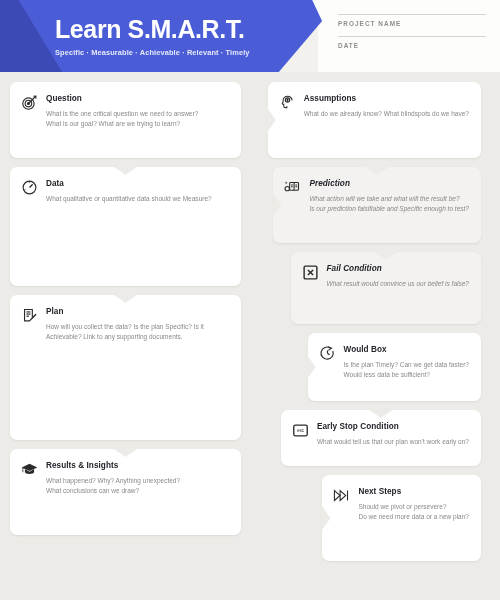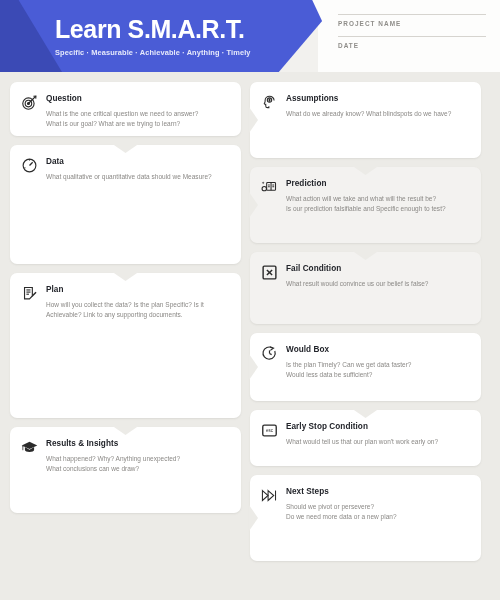--- a/index.html
+++ b/index.html
@@ -122,31 +122,31 @@
     gap: 9px;
     margin-bottom: 9px;
   }
 
   .col {
     display: flex;
     flex-direction: column;
     gap: 9px;
   }
   .col-left  { width: 231px; }
-  .col-right { width: 231px; }
+  .col-right { width: 231px; align-items: flex-end; }
 
   .card {
     position: relative;
     background: #ffffff;
     border-radius: 7px;
     padding: 11px 12px 11px 11px;
     box-shadow: 0 1px 2px rgba(80,75,65,0.10);
   }
 
-  .card.tinted { background: #f3f2f0; }
+  .card.tinted { background: #f3f2f0; font-style: italic; }
 
   .card-head {
     display: flex;
     align-items: flex-start;
     gap: 8px;
   }
 
   .card-icon {
     flex: 0 0 auto;
     width: 17px;
@@ -200,21 +200,21 @@
     left: -1px;
     top: 50%;
     transform: translateY(-50%);
     width: 9px;
     height: 26px;
     background: #ecebe7;
     clip-path: polygon(0 0, 100% 50%, 0 100%);
   }
 
   
-  .h-q   { height: 54px; }
+  .h-q   { height: 76px; }
   .h-a   { height: 76px; }
   .h-d   { height: 119px; }
   .h-p   { height: 76px; }
   .h-f   { height: 72px; }
   .h-pl  { height: 145px; }
   .h-tb  { height: 68px; }
   .h-esc { height: 56px; }
   .h-ri  { height: 86px; }
   .h-ns  { height: 86px; }
 </style>
@@ -222,21 +222,21 @@
 <body>
 
 <div class="header">
   <div class="header-right-panel"></div>
   <div class="header-blue"></div>
   <div class="header-white-wedge"></div>
   <div class="header-dark-tri"></div>
 
   <div class="brand">
     <div class="brand-title">Learn S.M.A.R.T.</div>
-    <div class="brand-sub">Specific · Measurable · Achievable · Anything · Timely</div>
+    <div class="brand-sub">Specific · Measurable · Achievable · Relevant · Timely</div>
   </div>
 
   <div class="fields">
     <div class="field">
       <div class="field-line"></div>
       <div class="field-label">PROJECT NAME</div>
     </div>
     <div class="field">
       <div class="field-line"></div>
       <div class="field-label">DATE</div>

